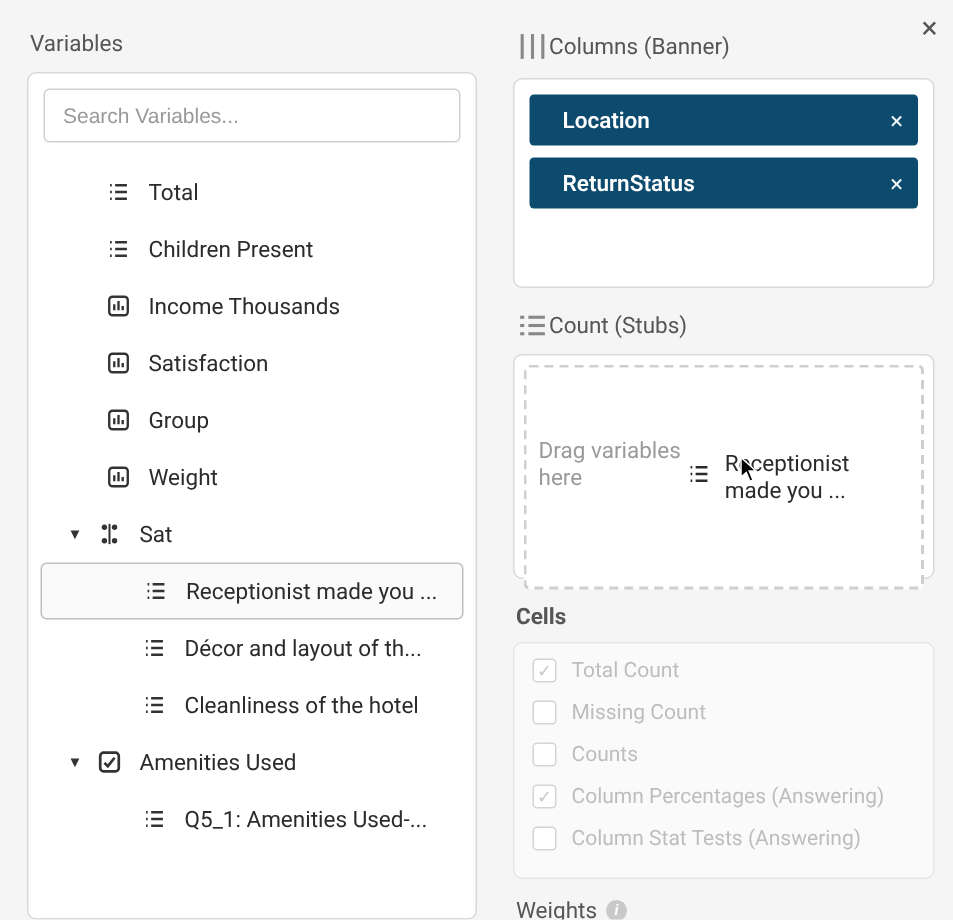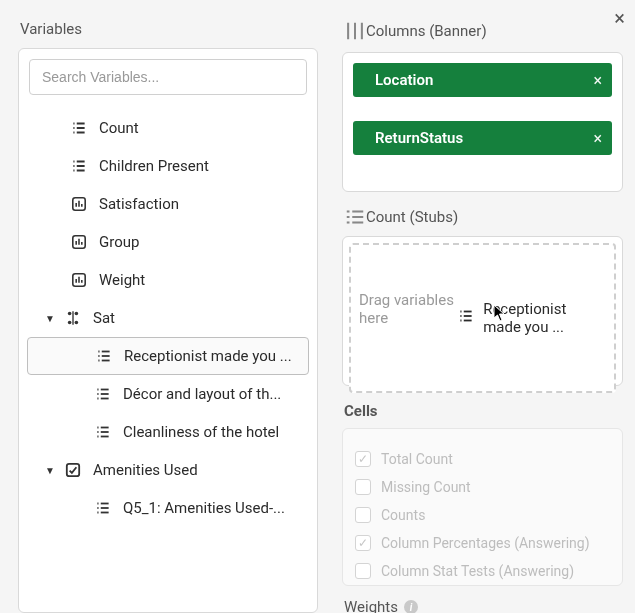--- a/index.html
+++ b/index.html
@@ -140,26 +140,26 @@
     flex-direction: row;
     align-items: center;
     justify-content: center;
     padding: 18px 8px;
     color: #888;
     background: #fff;
   }
   .chip {
     display: flex;
     align-items: center;
-    background: #15803d;
+    background: #0c4a6e;
     color: #fff;
     border-radius: 3px;
     height: 34px;
     padding: 0 10px;
-    margin-bottom: 24px;
+    margin-bottom: 8px;
     font-size: 15px;
   }
   .chip .chip-icon { margin-right: 12px; display:inline-flex; }
   .chip .chip-label { flex: 1; font-weight: 600; }
   .chip .chip-remove { cursor: pointer; font-size: 16px; opacity: 0.95; }
   .section-label {
     font-size: 15px;
     color: #555;
     margin: 14px 0 8px 2px;
     display: flex;
@@ -186,21 +186,21 @@
     pointer-events: none;
   }
   .cells-box {
     background: #fafafa;
     border: 1px solid #e6e6e6;
     border-radius: 6px;
     padding: 10px 12px 6px 12px;
   }
   .cell-opt {
     display: flex;
-    align-items: flex-end;
+    align-items: flex-start;
     height: 28px;
     color: #bdbdbd;
     font-size: 14px;
   }
   .cell-opt .cb {
     width: 16px;
     height: 16px;
     border: 1.5px solid #d4d4d4;
     border-radius: 3px;
     margin-right: 10px;
@@ -241,34 +241,45 @@
             <span class="vicon icon-list">
               <svg viewBox="0 0 16 16" fill="none" stroke="currentColor" stroke-width="1.6">
                 <line x1="3" y1="4" x2="4" y2="4"></line>
                 <line x1="6" y1="4" x2="13" y2="4"></line>
                 <line x1="3" y1="8" x2="4" y2="8"></line>
                 <line x1="6" y1="8" x2="13" y2="8"></line>
                 <line x1="3" y1="12" x2="4" y2="12"></line>
                 <line x1="6" y1="12" x2="13" y2="12"></line>
               </svg>
             </span>
-            <span class="vlabel">Count</span>
+            <span class="vlabel">Total</span>
           </div>
           <div class="tree-row indent-1">
             <span class="vicon icon-list">
               <svg viewBox="0 0 16 16" fill="none" stroke="currentColor" stroke-width="1.6">
                 <line x1="3" y1="4" x2="4" y2="4"></line>
                 <line x1="6" y1="4" x2="13" y2="4"></line>
                 <line x1="3" y1="8" x2="4" y2="8"></line>
                 <line x1="6" y1="8" x2="13" y2="8"></line>
                 <line x1="3" y1="12" x2="4" y2="12"></line>
                 <line x1="6" y1="12" x2="13" y2="12"></line>
               </svg>
             </span>
             <span class="vlabel">Children Present</span>
+          </div>
+          <div class="tree-row indent-1">
+            <span class="vicon icon-bar">
+              <svg viewBox="0 0 16 16" fill="none" stroke="currentColor" stroke-width="1.4">
+                <rect x="2.5" y="2.5" width="11" height="11" rx="2"></rect>
+                <line x1="5.5" y1="10.5" x2="5.5" y2="7"></line>
+                <line x1="8" y1="10.5" x2="8" y2="5"></line>
+                <line x1="10.5" y1="10.5" x2="10.5" y2="8"></line>
+              </svg>
+            </span>
+            <span class="vlabel">Income Thousands</span>
           </div>
           <div class="tree-row indent-1">
             <span class="vicon icon-bar">
               <svg viewBox="0 0 16 16" fill="none" stroke="currentColor" stroke-width="1.4">
                 <rect x="2.5" y="2.5" width="11" height="11" rx="2"></rect>
                 <line x1="5.5" y1="10.5" x2="5.5" y2="7"></line>
                 <line x1="8" y1="10.5" x2="8" y2="5"></line>
                 <line x1="10.5" y1="10.5" x2="10.5" y2="8"></line>
               </svg>
             </span>

